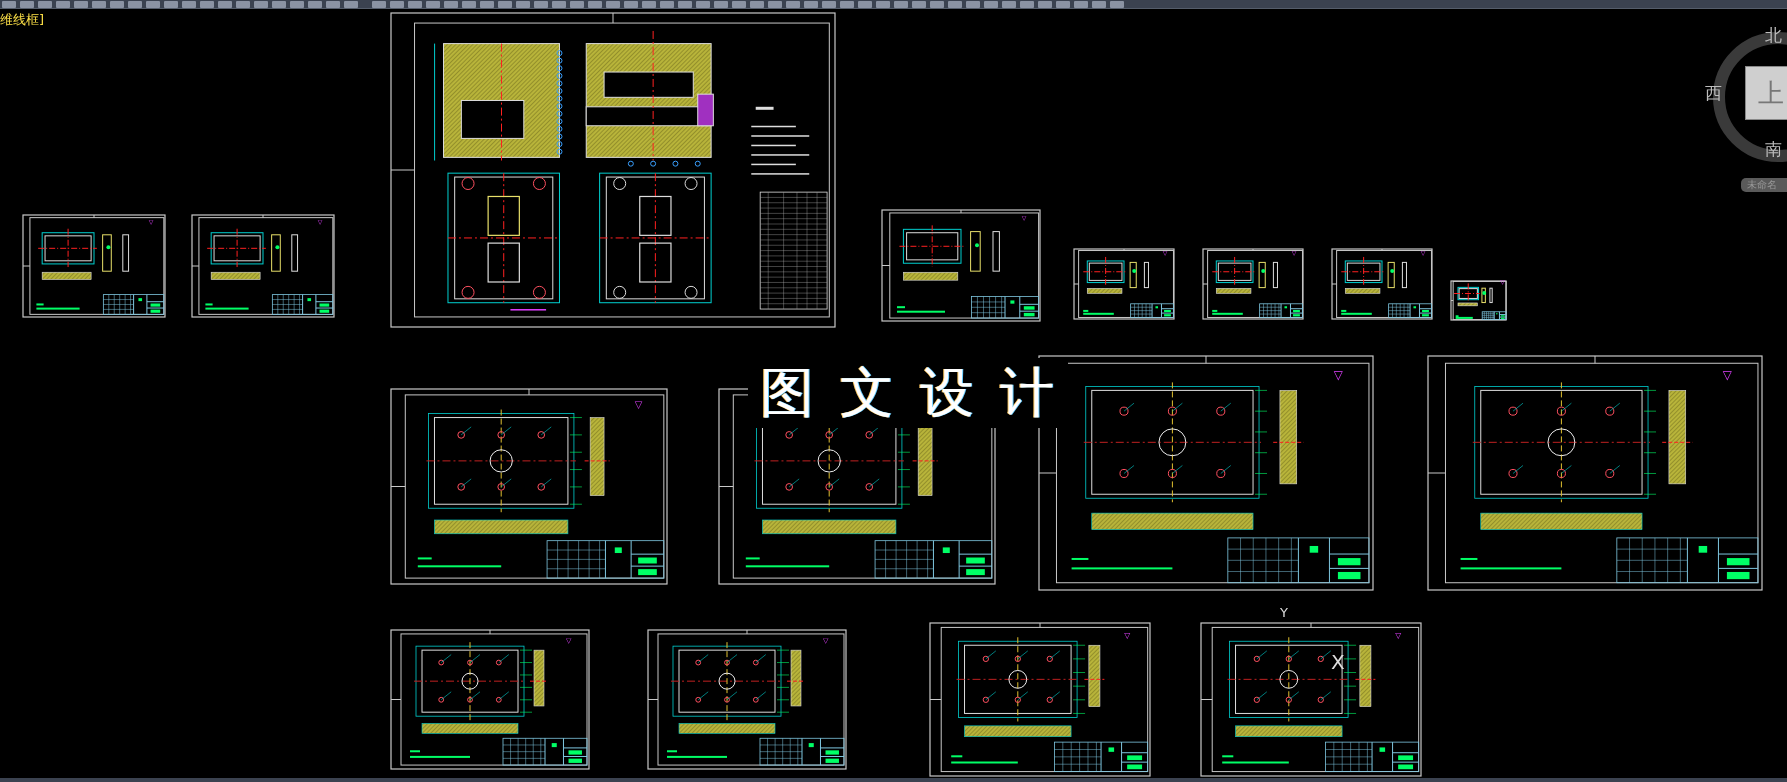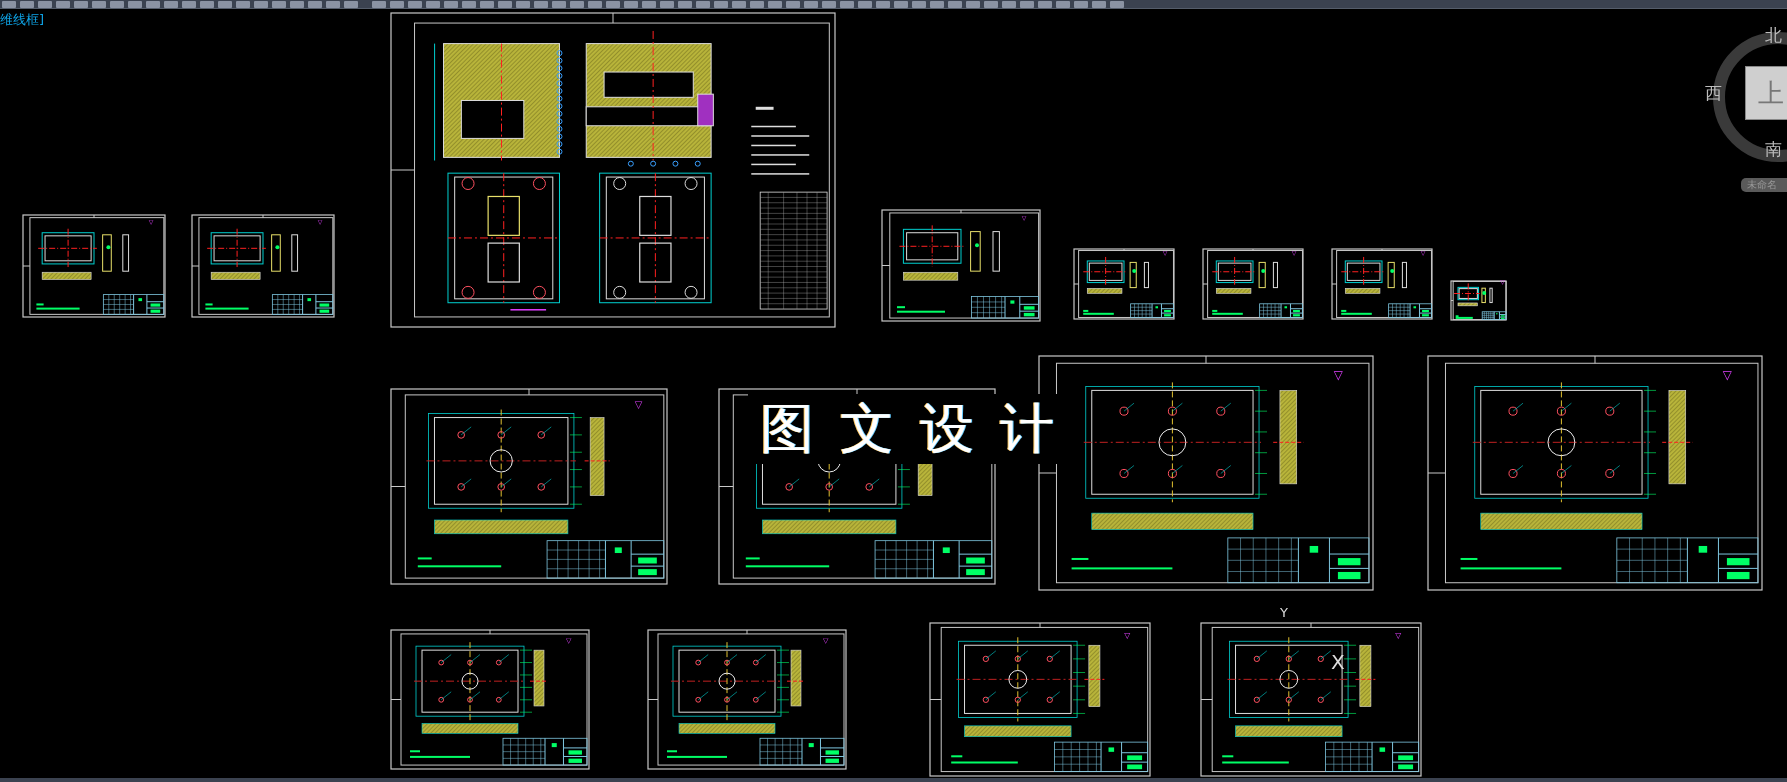--- a/index.html
+++ b/index.html
@@ -1,24 +1,24 @@
 <!DOCTYPE html>
 <html><head>
 <meta charset="utf-8">
 <style>
   html,body{margin:0;padding:0;background:#000;}
   body{width:1787px;height:782px;position:relative;overflow:hidden;font-family:"DejaVu Sans",sans-serif;}
   .toolbar{position:absolute;left:0;top:0;width:1787px;height:9px;background:#3b4250;border-bottom:1px solid #555d6b;display:flex;align-items:center;gap:4px;padding-left:2px;box-sizing:border-box;overflow:hidden;}
   .tb-btn{width:14px;height:7px;background:#8b93a3;border-radius:1px;flex:0 0 auto;}
   .tb-sep{width:6px;height:7px;flex:0 0 auto;}
   .statusbar{position:absolute;left:0;bottom:0;width:1787px;height:4px;background:#3b4250;}
-  .vp-label{position:absolute;left:0;top:12px;color:#0ea5e9;font-size:13px;line-height:16px;font-family:"DejaVu Sans",sans-serif;}
+  .vp-label{position:absolute;left:0;top:12px;color:#fde047;font-size:13px;line-height:16px;font-family:"DejaVu Sans",sans-serif;}
   .sheet{position:absolute;}
   .sheet svg{position:absolute;left:0;top:0;width:100%;height:100%;}
-  .watermark{position:absolute;left:748px;top:358px;width:320px;height:70px;background:#000;color:#fff;font-family:"DejaVu Serif",serif;font-size:54px;letter-spacing:26px;line-height:70px;text-shadow:1px 0 #6cf,-1px 0 #fc6;padding-left:12px;box-sizing:border-box;white-space:nowrap;margin-top:36px;}
+  .watermark{position:absolute;left:748px;top:358px;width:320px;height:70px;background:#000;color:#fff;font-family:"DejaVu Serif",serif;font-size:54px;letter-spacing:26px;line-height:70px;text-shadow:1px 0 #6cf,-1px 0 #fc6;padding-left:12px;box-sizing:border-box;white-space:nowrap;}
   .viewcube{position:absolute;left:1705px;top:26px;width:82px;height:140px;}
   .vc-ring{position:absolute;left:8px;top:6px;width:130px;height:130px;border-radius:50%;border:12px solid #3a3a3a;box-sizing:border-box;}
   .vc-dir{position:absolute;color:#bdbdbd;font-size:17px;font-family:"DejaVu Sans",sans-serif;}
   .vc-face{position:absolute;left:40px;top:40px;width:50px;height:52px;background:#cfcfcf;border:1px solid #888;color:#777;font-size:26px;text-align:center;line-height:52px;}
   .vc-name{position:absolute;left:36px;top:152px;width:60px;height:14px;background:#5a5a5a;border-radius:5px;color:#999;font-size:10px;line-height:14px;padding-left:6px;box-sizing:border-box;}
   .ucs{position:absolute;left:1280px;top:605px;color:#ddd;font-size:13px;}
   .ucs-x{position:absolute;left:1331px;top:650px;color:#ddd;font-size:20px;}
 </style>
 </head>
 <body>

